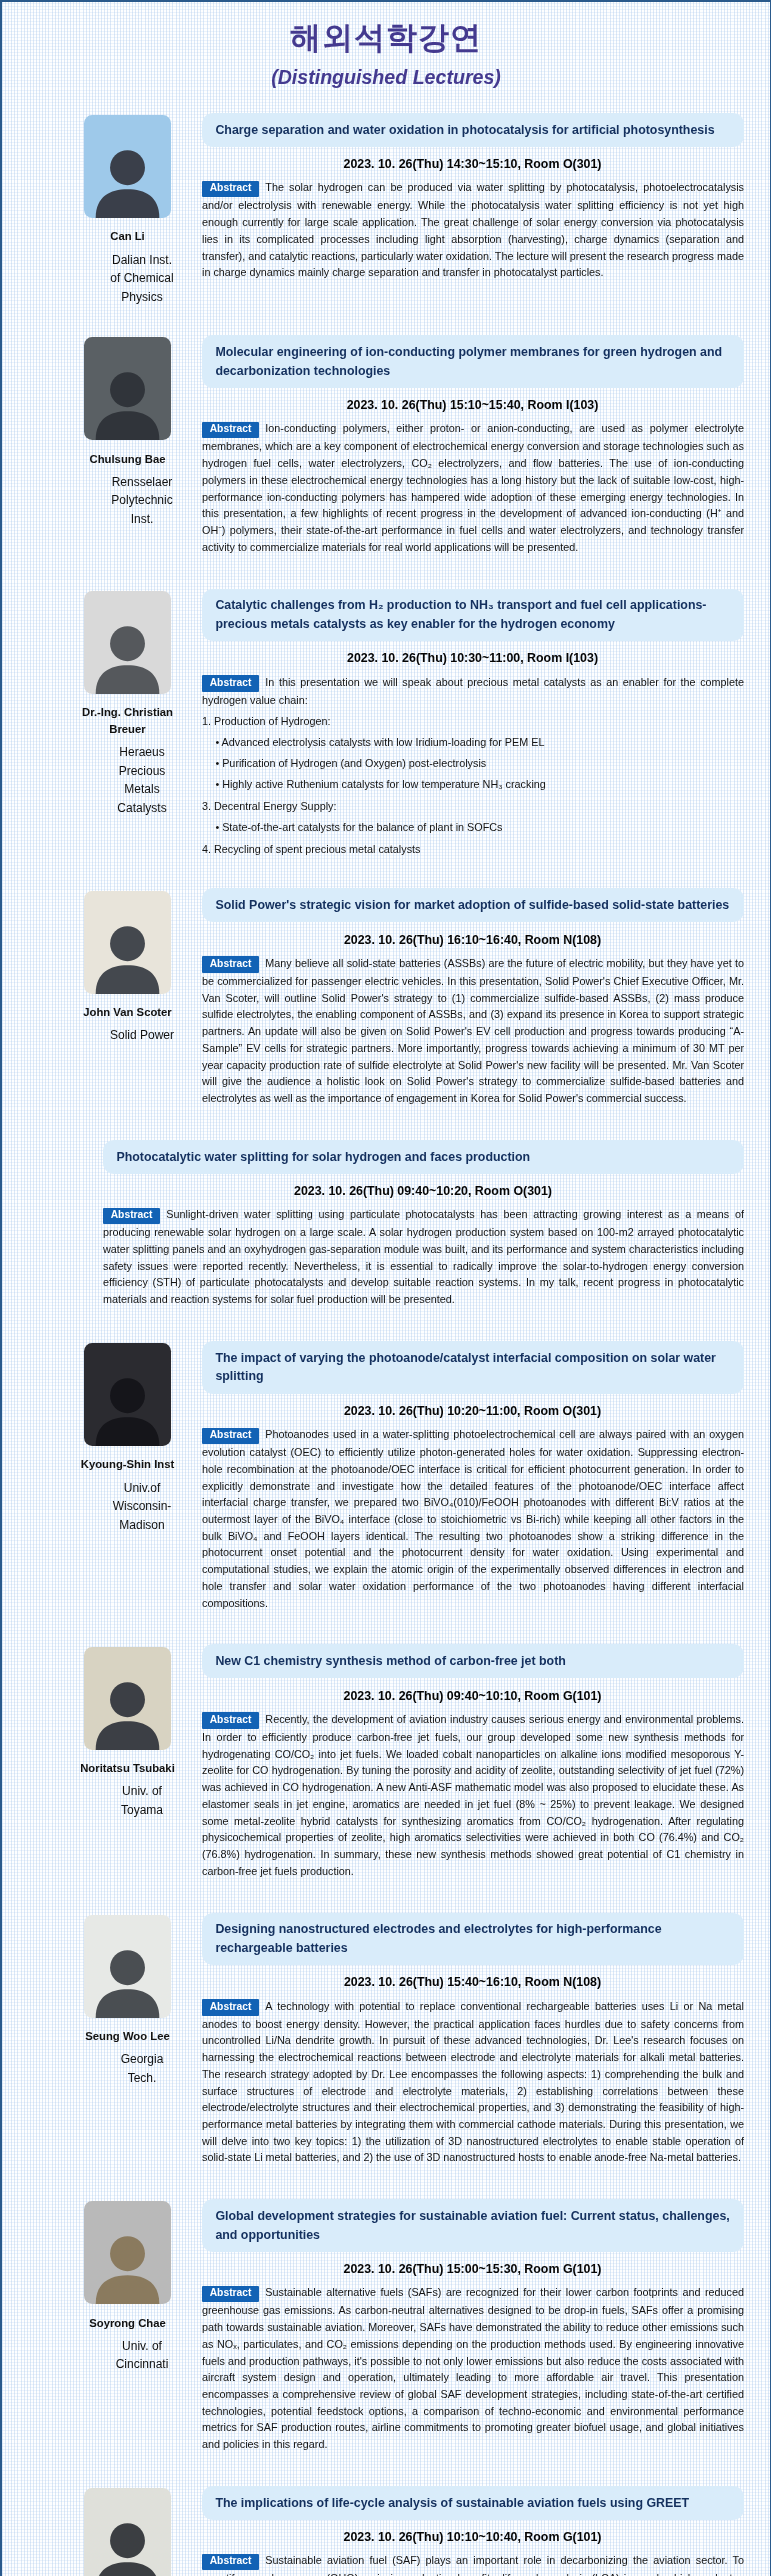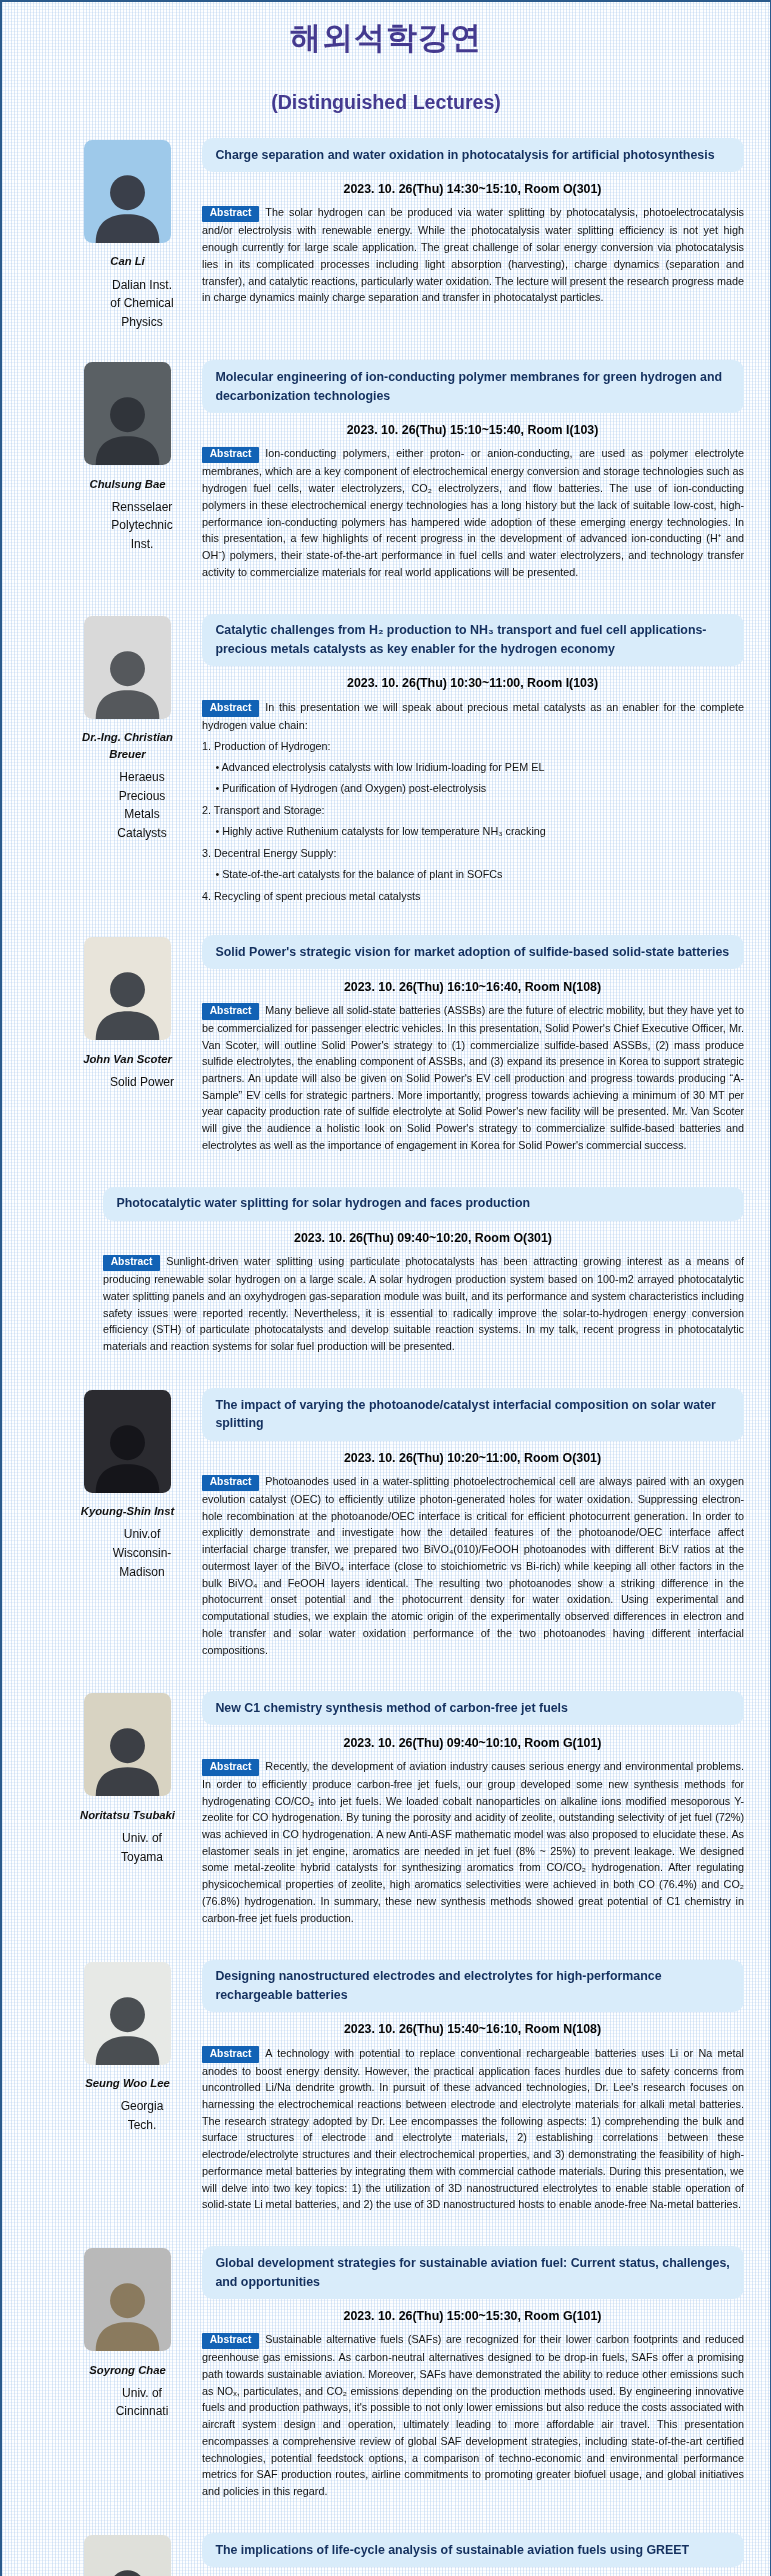--- a/index.html
+++ b/index.html
@@ -7,30 +7,30 @@
   .page{
     width:772px; height:3388px; box-sizing:border-box; overflow:hidden;
     border:2.1px solid #2a5a8c;
     background-color:#fdfeff;
     background-image:
       repeating-linear-gradient(90deg, rgba(170,200,236,.40) 0 1px, rgba(255,255,255,0) 1px 3.1px),
       repeating-linear-gradient(0deg, rgba(190,214,242,.28) 0 1px, rgba(255,255,255,0) 1px 3.1px);
   }
   .header{ text-align:center; padding-top:15px; margin-bottom:24px; }
   .title-ko{ font-size:31px; font-weight:bold; color:#443a8f; letter-spacing:1px; margin:0; }
-  .subtitle{ font-size:19.6px; font-weight:bold; color:#443a8f; margin:32px 0 0 0; }
+  .subtitle{ font-size:19.6px; font-weight:bold; color:#443a8f; margin:7px 0 0 0;font-style:italic; }
 
   .card{ display:flex; margin:0 26px 29px 76px; }
   .left{ width:99px; flex-shrink:0; text-align:center; }
   .photo{
     width:87px; height:103px; margin:2.1px auto 0 auto; border-radius:8.2px;
     display:flex; align-items:flex-end; justify-content:center; overflow:hidden;
   }
   .photo svg{ display:block; }
-  .sp-name{ font-size:11.3px; font-weight:bold; color:#111; margin-top:10.3px; line-height:1.5;font-style:italic; }
+  .sp-name{ font-size:11.3px; font-weight:bold; color:#111; margin-top:10.3px; line-height:1.5; }
   .sp-affil{ font-size:12px; color:#111; margin-top:5.2px; line-height:1.55;padding-left:29px; }
 
   .right{ flex:1; margin-left:25px; }
   .tbar{
     background:#d9ecfa; border-radius:11.3px; padding:7.7px 13.4px;
     font-size:12.4px; font-weight:bold; color:#14305e; line-height:1.5;
   }
   .dt{ text-align:center; font-size:12.4px; font-weight:bold; color:#050505; margin:10.3px 1px 8.2px 0; }
   .abs{ font-size:10.8px; color:#141414; line-height:1.55; text-align:justify; }
   .abs p{ margin:0 0 4.1px 0; }
@@ -103,21 +103,20 @@
       <div class="sp-affil">Heraeus Precious Metals Catalysts</div>
     </div>
     <div class="right">
       <div class="tbar">Catalytic challenges from H₂ production to NH₃ transport and fuel cell applications-precious metals catalysts as key enabler for the hydrogen economy</div>
       <div class="dt">2023. 10. 26(Thu) 10:30~11:00, Room I(103)</div>
       <div class="abs">
             <p><span class="badge">Abstract</span>In this presentation we will speak about precious metal catalysts as an enabler for the complete hydrogen value chain:</p>
             <div class="lh">1. Production of Hydrogen:</div>
             <div class="bullet">Advanced electrolysis catalysts with low Iridium-loading for PEM EL</div>
             <div class="bullet">Purification of Hydrogen (and Oxygen) post-electrolysis</div>
-            <div class="lh">2. Transport and Storage:</div>
             <div class="bullet">Highly active Ruthenium catalysts for low temperature NH₃ cracking</div>
             <div class="lh">3. Decentral Energy Supply:</div>
             <div class="bullet">State-of-the-art catalysts for the balance of plant in SOFCs</div>
             <div class="lh">4. Recycling of spent precious metal catalysts</div>
           </div>
     </div>
   </div>
 
   <div class="card">
     <div class="left">
@@ -174,21 +173,21 @@
       <div class="photo" style="background: rgb(216, 211, 194);">
         <svg width="87" height="77" viewBox="0 0 168 150" aria-hidden="true">
           <circle cx="84" cy="52" r="34" class="pfg" fill="#3c3f45"></circle>
           <path d="M22 150 C22 108 50 94 84 94 C118 94 146 108 146 150 Z" class="pfg" fill="#3c3f45"></path>
         </svg>
       </div>
       <div class="sp-name">Noritatsu Tsubaki</div>
       <div class="sp-affil">Univ. of Toyama</div>
     </div>
     <div class="right">
-      <div class="tbar">New C1 chemistry synthesis method of carbon-free jet fuels</div>
+      <div class="tbar">New C1 chemistry synthesis method of carbon-free jet both</div>
       <div class="dt">2023. 10. 26(Thu) 09:40~10:10, Room G(101)</div>
       <div class="abs">
             <p><span class="badge">Abstract</span>Recently, the development of aviation industry causes serious energy and environmental problems. In order to efficiently produce carbon-free jet fuels, our group developed some new synthesis methods for hydrogenating CO/CO₂ into jet fuels. We loaded cobalt nanoparticles on alkaline ions modified mesoporous Y-zeolite for CO hydrogenation. By tuning the porosity and acidity of zeolite, outstanding selectivity of jet fuel (72%) was achieved in CO hydrogenation. A new Anti-ASF mathematic model was also proposed to elucidate these. As elastomer seals in jet engine, aromatics are needed in jet fuel (8% ~ 25%) to prevent leakage. We designed some metal-zeolite hybrid catalysts for synthesizing aromatics from CO/CO₂ hydrogenation. After regulating physicochemical properties of zeolite, high aromatics selectivities were achieved in both CO (76.4%) and CO₂ (76.8%) hydrogenation. In summary, these new synthesis methods showed great potential of C1 chemistry in carbon-free jet fuels production.</p>
           </div>
     </div>
   </div>
 
   <div class="card">
     <div class="left">
       <div class="photo" style="background: rgb(231, 233, 230);">

